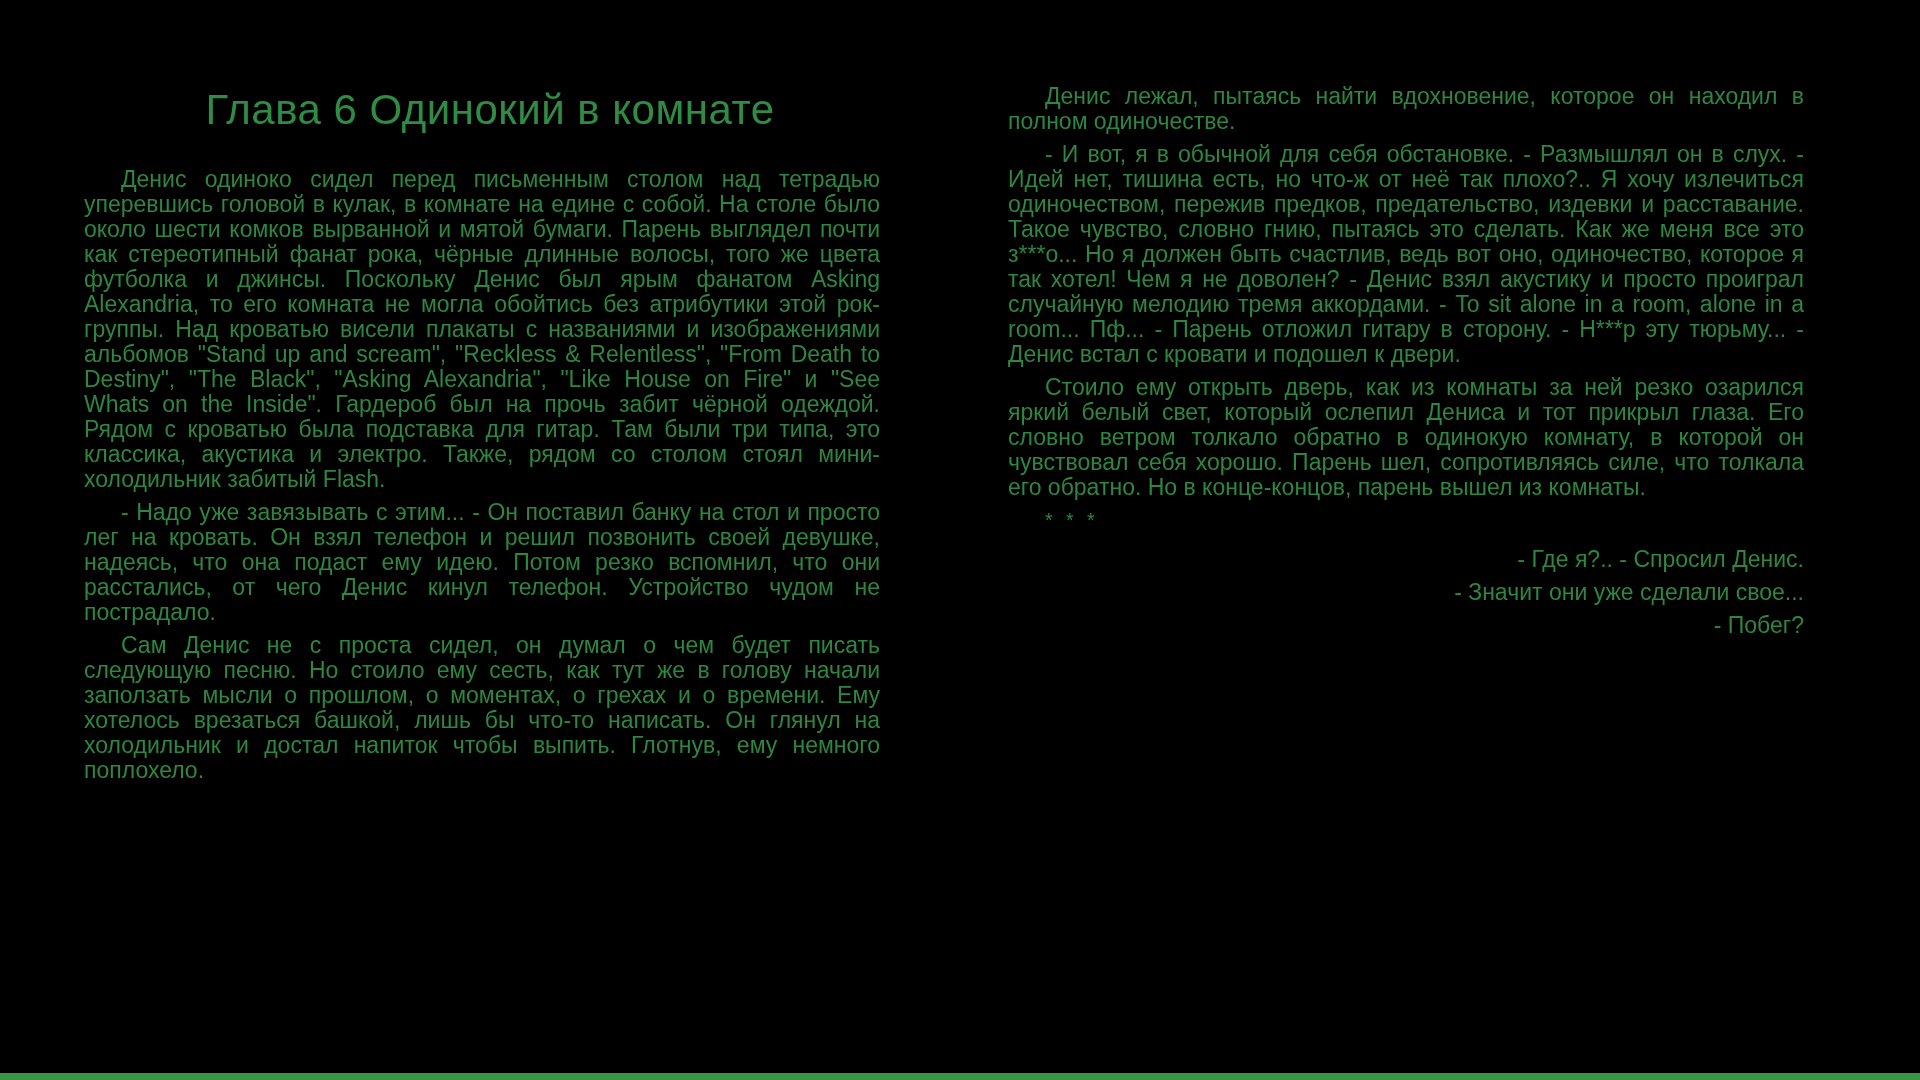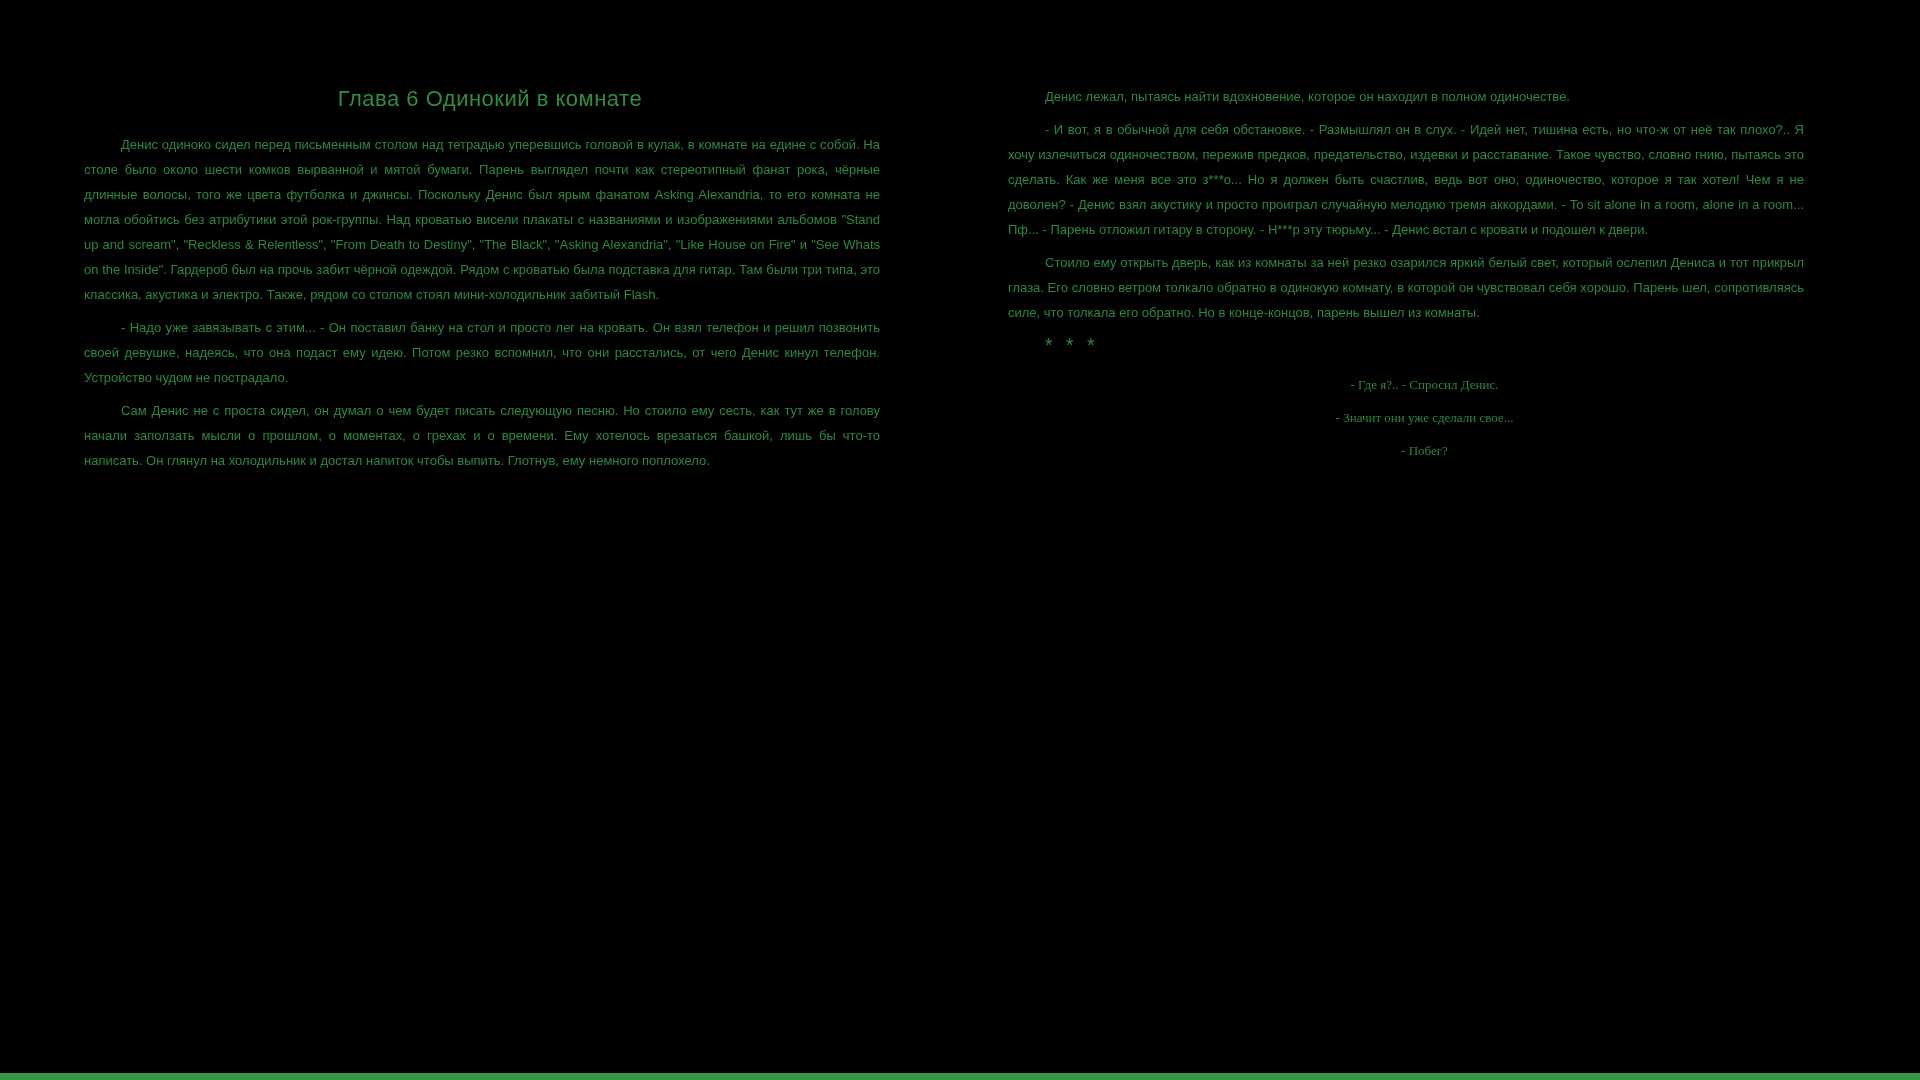--- a/index.html
+++ b/index.html
@@ -18,46 +18,45 @@
     padding: 84px 100px 0 84px;
     display: flex;
     gap: 112px;
   }
   .column {
     flex: 1 1 0;
     min-width: 0;
     color: #2e8640;
   }
   .chapter-title {
-    margin: 2px 0 20px 0;
-    font-size: 22px;
+    margin: 2px 0 33px 0;
+    font-size: 42px;
     font-weight: 400;
     text-align: center;
     color: #2f8c44;
     letter-spacing: 0.5px;
   }
   .para {
     margin: 0 16px 8px 0;
-    font-size: 13px;
+    font-size: 23px;
     line-height: 25px;
     text-align: justify;
     text-indent: 37px;
     color: #2e8640;
   }
   .separator {
     margin: 6px 0 14px 0;
     font-size: 19.5px;
     line-height: 25px;
     text-indent: 37px;
     letter-spacing: 4px;
     color: #2e8640;
   }
   .dialogue .para {
-    text-align: center;
-    font-family: Liberation Serif, serif;
+    text-align: right;
   }
   .progress-bar {
     position: fixed;
     left: 0;
     right: 0;
     bottom: 0;
     height: 7px;
     background: #389743;
   }
 </style>

